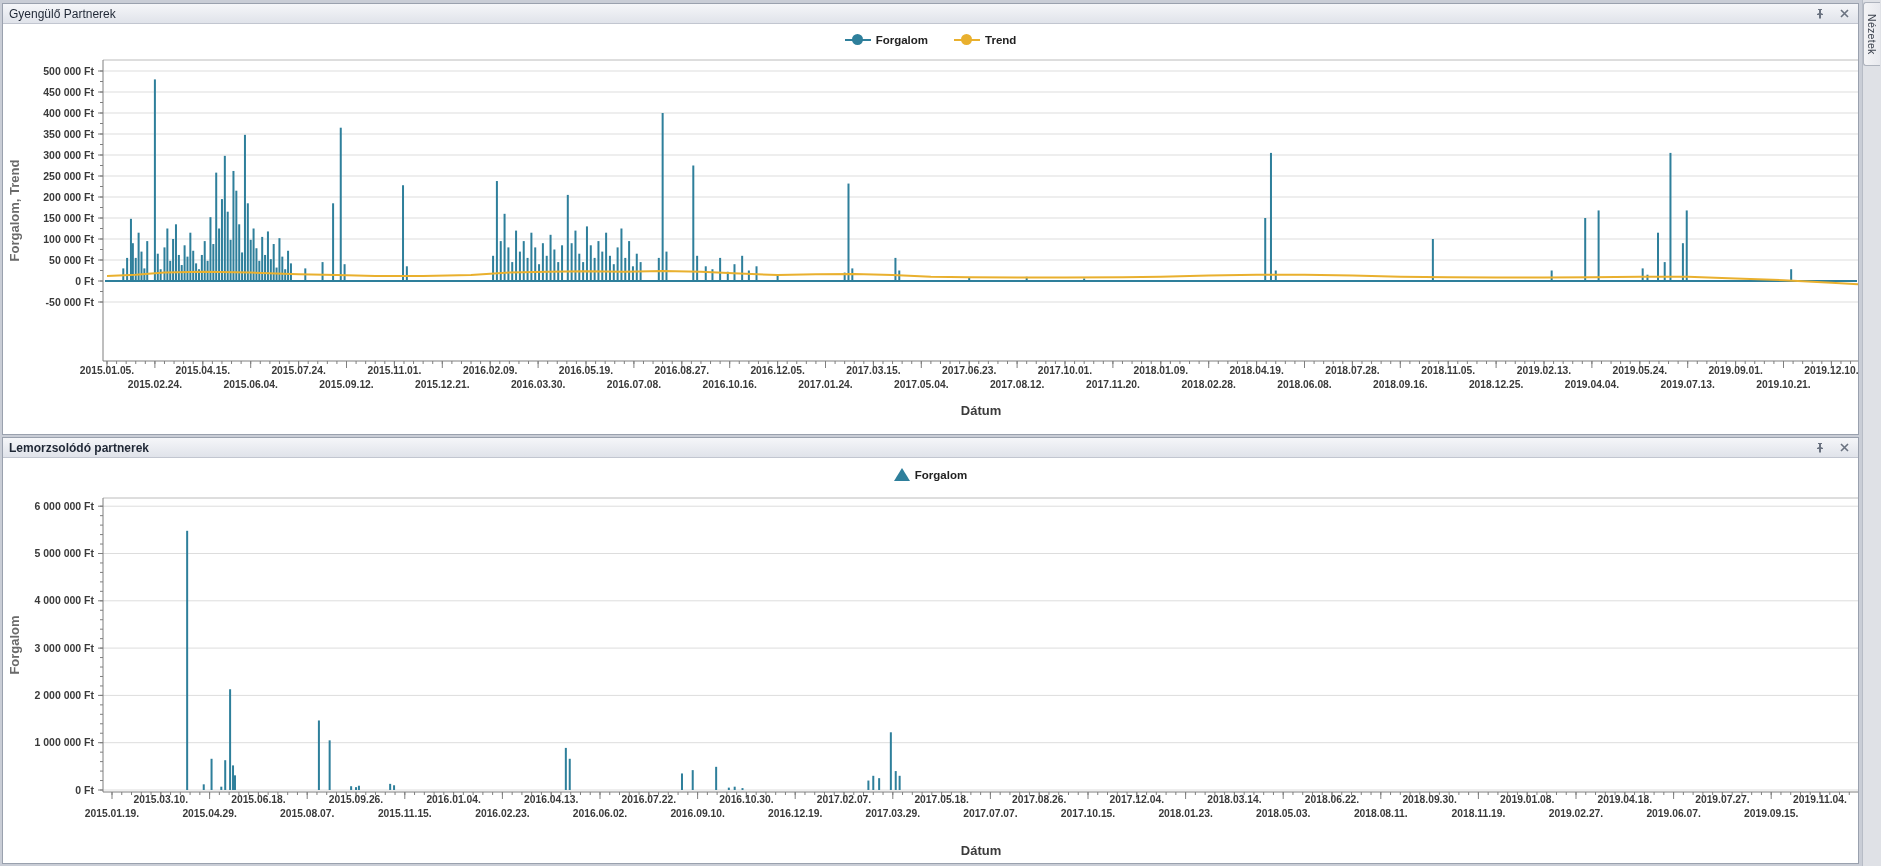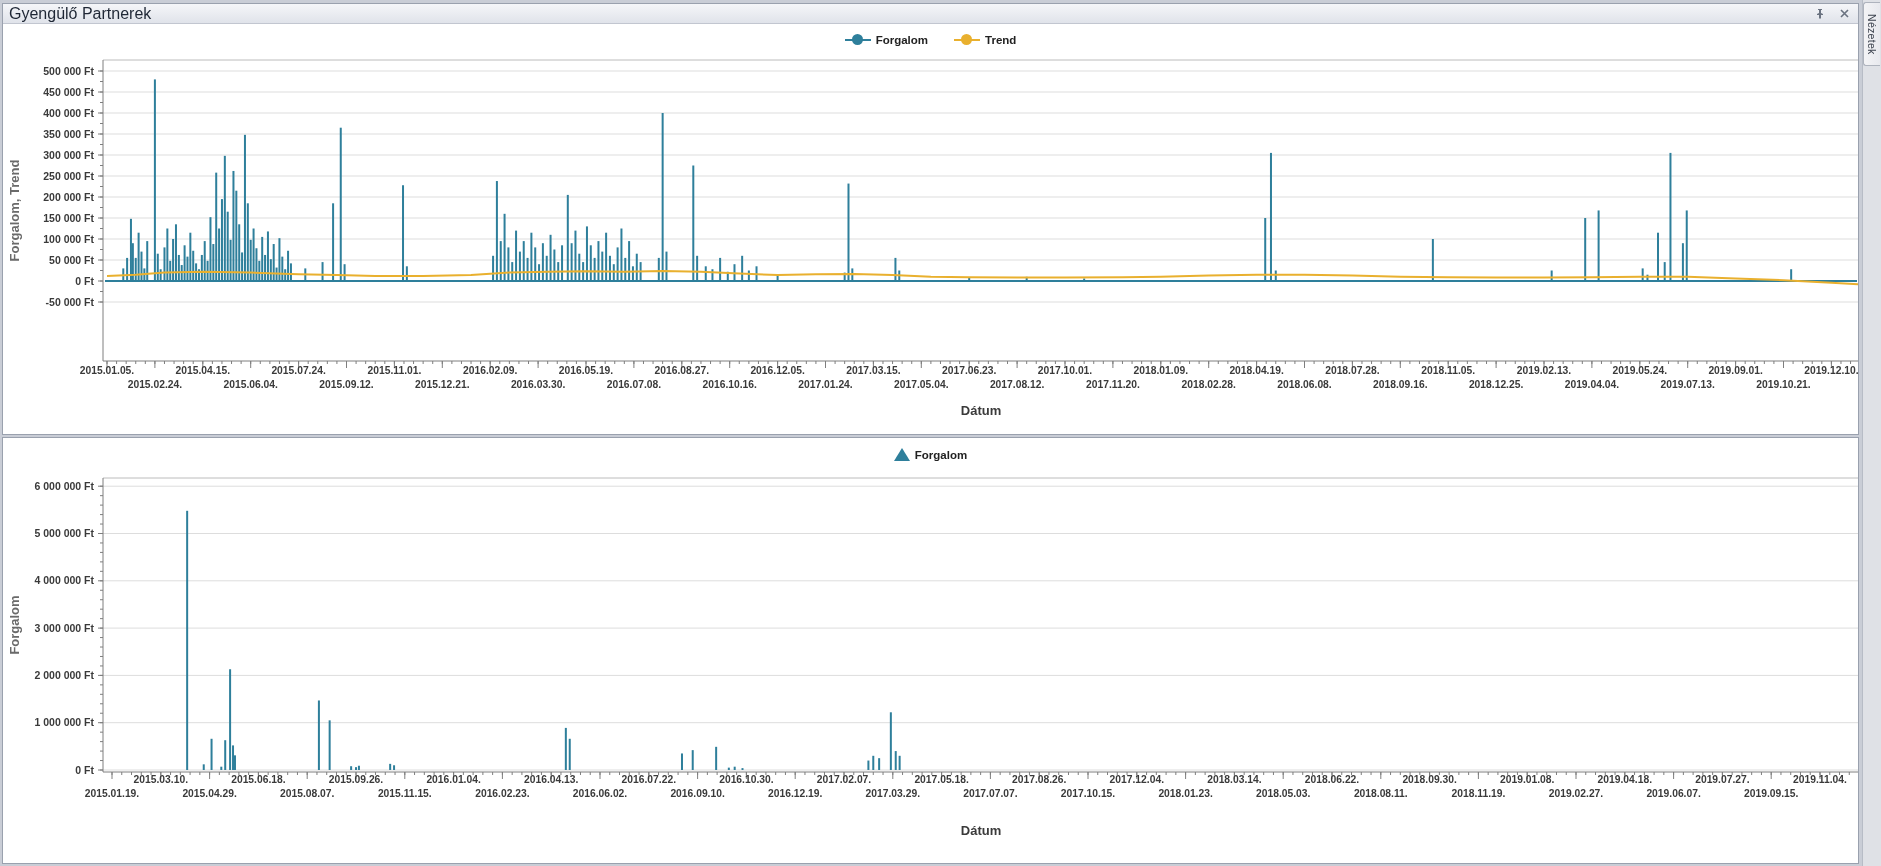--- a/index.html
+++ b/index.html
@@ -12,21 +12,21 @@
   .panel{
     position:absolute;left:2px;width:1857px;
     background:#ffffff;border:1px solid #9aa1ae;box-sizing:border-box;
   }
   .panel-header{
     height:19px;display:flex;align-items:center;
     background:linear-gradient(#f5f6f9,#e0e3ea);
     border-bottom:1px solid #c2c6d0;
     padding:0 6px;position:relative;
   }
-  .panel-title{font-size:16px;color:#1f2735;white-space:nowrap;}
+  .panel-title{font-size:12px;color:#1f2735;white-space:nowrap;}
   .panel-title.bold{font-weight:bold;}
   .panel-icons{position:absolute;right:8px;top:0;height:100%;display:flex;align-items:center;gap:12px;}
   .icon-btn{width:12px;height:12px;display:flex;align-items:center;justify-content:center;cursor:pointer;color:#5a6270;}
   .icon-btn svg{display:block;}
   .chart-host{position:relative;width:100%;font-weight:bold;}
   .legend{
     position:absolute;left:0;right:0;display:flex;justify-content:center;
     gap:26px;align-items:center;z-index:3;pointer-events:none;
   }
   .legend-item{display:flex;align-items:center;gap:5px;pointer-events:auto;}
@@ -560,20 +560,35 @@
           <rect x="1787.164" y="245.24" width="2" height="11.759999999999991"></rect>
         </g>
         <polyline points="104.0,252.0 132.7,250.7 161.5,248.6 199.8,247.8 247.7,248.6 295.6,250.3 333.9,251.1 372.2,252.0 420.1,252.0 468.0,251.1 506.4,248.6 544.7,247.8 583.0,247.3 621.3,247.8 659.6,246.9 698.0,247.8 736.3,249.4 774.6,251.1 812.9,250.3 851.2,249.9 889.6,251.1 927.9,252.8 966.2,253.2 1014.1,253.6 1062.0,253.6 1119.5,253.2 1157.8,252.8 1205.7,251.5 1253.6,250.7 1301.5,250.7 1349.4,251.5 1397.3,252.8 1445.2,253.2 1493.1,253.6 1541.0,253.6 1588.9,253.2 1636.8,252.8 1684.7,252.8 1732.6,254.5 1780.5,256.2 1828.4,258.7 1857.1,260.4" fill="none" stroke="#e9b02e" stroke-width="2" stroke-linejoin="round"></polyline>
         <text x="16" y="186.5" text-anchor="middle" font-size="13px" fill="#6a6a6a" transform="rotate(-90 16 186.5)">Forgalom, Trend</text>
         <text x="978" y="391" text-anchor="middle" font-size="13px" fill="#3a3a3a">Dátum</text>
       </svg>
   </div>
 </section>
 
 <section class="panel" style="top:437px;height:427px;">
+  <header class="panel-header">
+    <span class="panel-title bold" id="title-1">Lemorzsolódó partnerek</span>
+    <span class="panel-icons">
+      <span class="icon-btn">
+        <svg width="10" height="11" viewBox="0 0 10 11">
+            <path d="M3 1h4v1l-1 0v3l2 1v1H6v3L5 11 4 10V7H2V6l2-1V2L3 2z" fill="#6a7280"></path>
+          </svg>
+      </span>
+      <span class="icon-btn">
+        <svg width="9" height="9" viewBox="0 0 9 9">
+            <path d="M1 1l7 7M8 1L1 8" stroke="#6a7280" stroke-width="1.6"></path>
+          </svg>
+      </span>
+    </span>
+  </header>
   <div class="chart-host" style="height:406px;">
     <div class="legend" id="legend-1" style="top:10px;">
         <span class="legend-item">
           <span class="marker-tri" style="border-bottom: 13px solid rgb(46, 127, 155);"></span>
           <span class="legend-label">Forgalom</span>
         </span>
       </div>
     <svg class="chart" id="chart-1" width="1855" height="406">
         <line x1="100" y1="40" x2="1856" y2="40" stroke="#bcbcbc" stroke-width="1"></line>
         <line x1="1856" y1="40" x2="1856" y2="334" stroke="#bcbcbc" stroke-width="1"></line>

